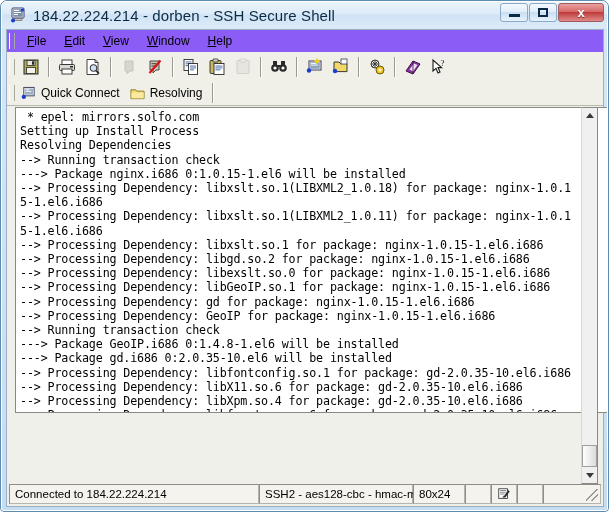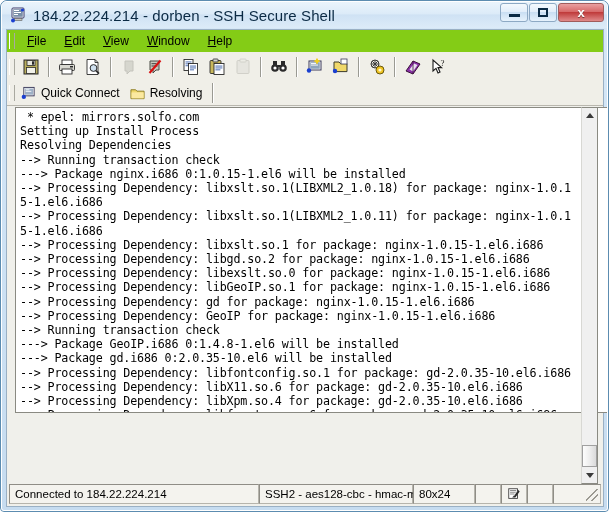--- a/index.html
+++ b/index.html
@@ -97,21 +97,21 @@
     background: #f0f0eb;
     border: 1px solid #9ab0c4;
     box-sizing: border-box;
   }
 
   
   #menubar {
     position: absolute;
     left: 0; top: 0; right: 0;
     height: 22px;
-    background: #84cc16;
+    background: #8b5cf6;
     display: flex;
     align-items: center;
     border-bottom: 1px solid #dcdad2;
   }
   .gripper {
     width: 6px; height: 16px;
     margin-left: 2px; margin-right: 3px;
     border-left: 1px solid #ffffff;
     border-right: 1px solid #a9a9a0;
     box-sizing: border-box;
@@ -254,21 +254,21 @@
     border-top-color: #8f8d86;
     border-left-color: #8f8d86;
     background: #f4f3ee;
     display: flex; align-items: center;
     padding: 0 5px;
     box-sizing: border-box;
     white-space: nowrap;
   }
   #sb-conn { width: 250px; }
   #sb-cipher { width: 154px; }
-  #sb-size { width: 62px; }
+  #sb-size { width: 52px; }
   #sb-blank1 { width: 26px; }
   #sb-icon { width: 26px; justify-content: center; }
   #sb-blank2 { width: 26px; }
   #sb-grip { flex: 1; position: relative; }
   #sb-grip::after {
     content: "";
     position: absolute;
     right: 2px; bottom: 2px;
     width: 12px; height: 12px;
     background:

